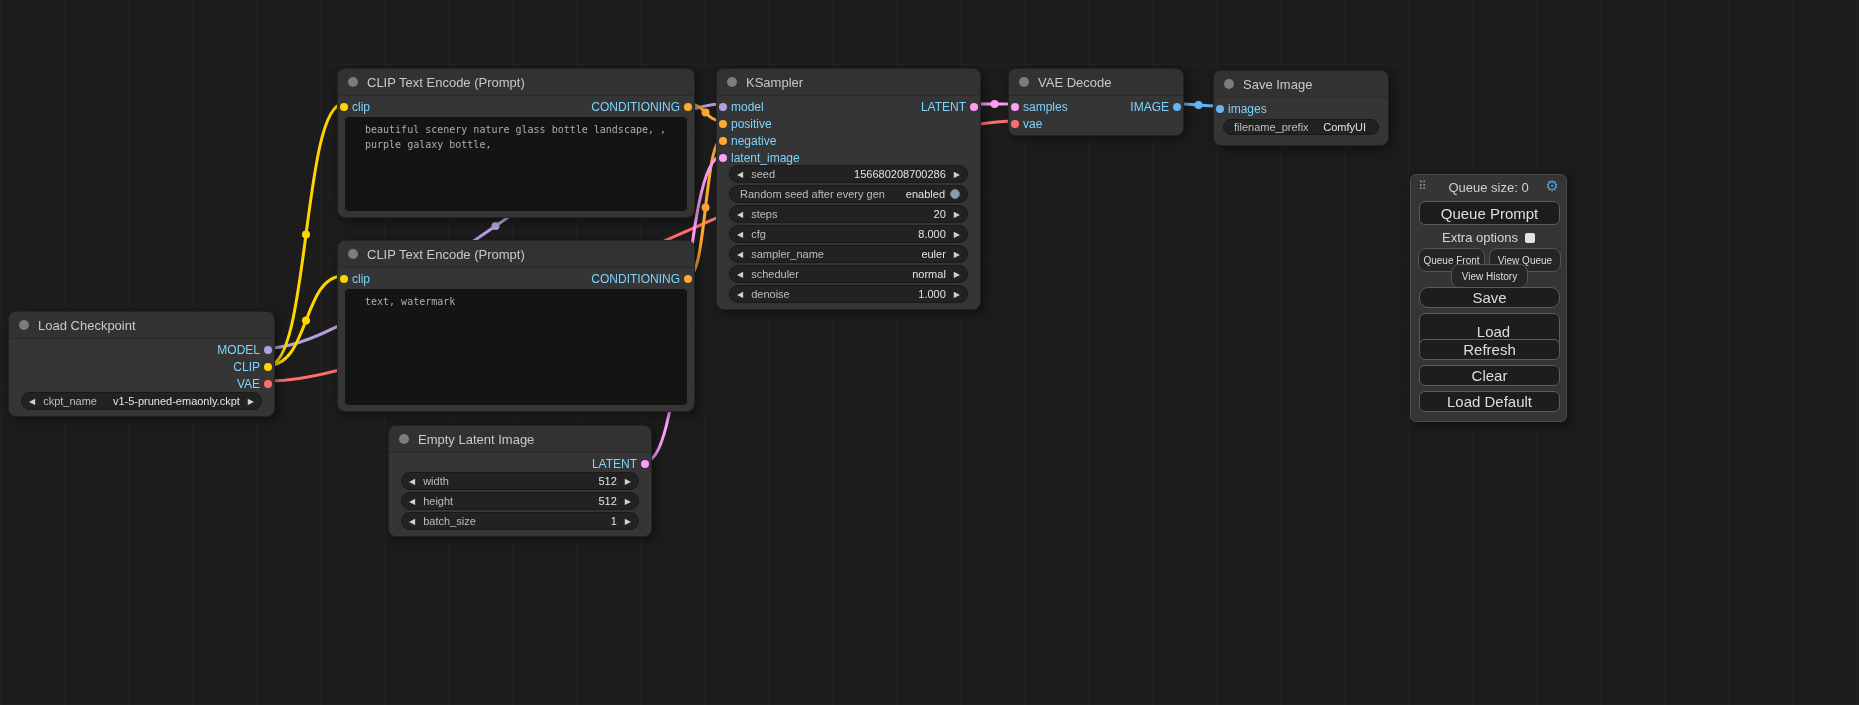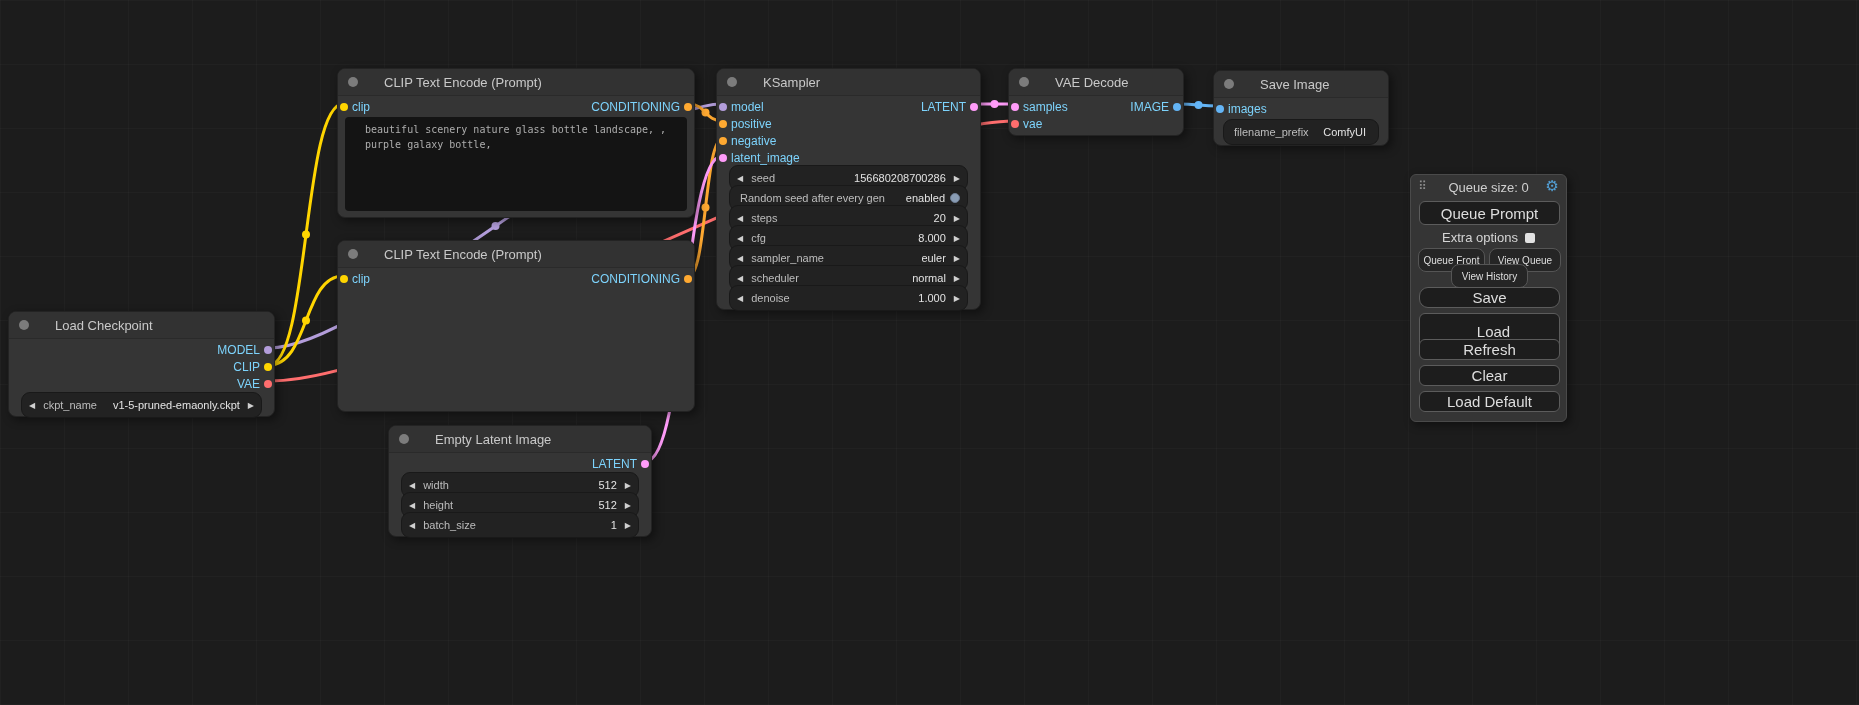--- a/index.html
+++ b/index.html
@@ -17,40 +17,40 @@
   }
   .wires{position:absolute;left:0;top:0;z-index:1;pointer-events:none;}
   .wires path{fill:none;stroke-width:3;stroke-linecap:round;}
 
   .node{
     position:absolute;z-index:2;box-sizing:border-box;
     background:#353535;border:1px solid #232323;border-radius:8px;
     box-shadow:3px 3px 10px rgba(0,0,0,0.45);
   }
   .node-title{
-    height:26px;display:flex;align-items:center;gap:26px;padding:0 10px;
+    height:26px;display:flex;align-items:center;gap:9px;padding:0 10px;
     background:#323232;border-bottom:1px solid #2a2a2a;
     border-radius:7px 7px 0 0;color:#c9c9c9;font-size:13px;white-space:nowrap;
   }
   .t-dot{width:10px;height:10px;border-radius:50%;background:#7c7c7c;flex:none;}
   .slots{padding-top:2px;}
   .slot-row{
     position:relative;height:17px;display:flex;align-items:center;
     padding:0 14px;color:#7dd3fc;font-size:12px;
   }
   .out-label{margin-left:auto;}
   .dot{width:8px;height:8px;border-radius:50%;position:absolute;top:50%;transform:translateY(-50%);}
   .dot.in{left:2px;} .dot.out{right:2px;}
   .c-model{background:#B39DDB;} .c-clip{background:#FFD500;} .c-vae{background:#FF6E6E;}
   .c-cond{background:#FFA931;} .c-latent{background:#FF9CF9;} .c-image{background:#64B5F6;}
 
   .widget{
     position:absolute;left:12px;right:12px;height:18px;box-sizing:border-box;
     background:#222;border:1px solid #191919;border-radius:9px;
-    display:flex;align-items:center;padding:12px 7px;font-size:11px;color:#bdbdbd;
+    display:flex;align-items:center;padding:2px 7px;font-size:11px;color:#bdbdbd;
     white-space:nowrap;
   }
   .widget .arr{color:#d0d0d0;font-size:8px;flex:none;font-family:"DejaVu Sans", sans-serif;}
   .widget .wlabel{margin-left:8px;}
   .widget .wvalue{margin-left:auto;margin-right:8px;color:#e3e3e3;}
   .widget.noarrow .wlabel{margin-left:3px;}
   .widget.noarrow .wvalue{margin-right:5px;}
   .knob{width:10px;height:10px;border-radius:50%;background:#8a9db5;flex:none;border:1px solid #6d7d93;box-sizing:border-box;}
 
   .prompt{
@@ -172,20 +172,21 @@
     <span>CLIP Text Encode (Prompt)</span>
   </div>
   <div class="slots">
     <div class="slot-row">
       <span class="dot in c-clip"></span>
       <span>clip</span>
       <span class="out-label">CONDITIONING</span>
       <span class="dot out c-cond"></span>
     </div>
   </div>
+  <div class="prompt" style="top:48px;height:116px;">text, watermark</div>
 </div>
 
 <div class="node" id="node-empty-latent">
   <div class="node-title">
     <span class="t-dot"></span>
     <span>Empty Latent Image</span>
   </div>
   <div class="slots">
     <div class="slot-row">
       <span class="out-label">LATENT</span>

